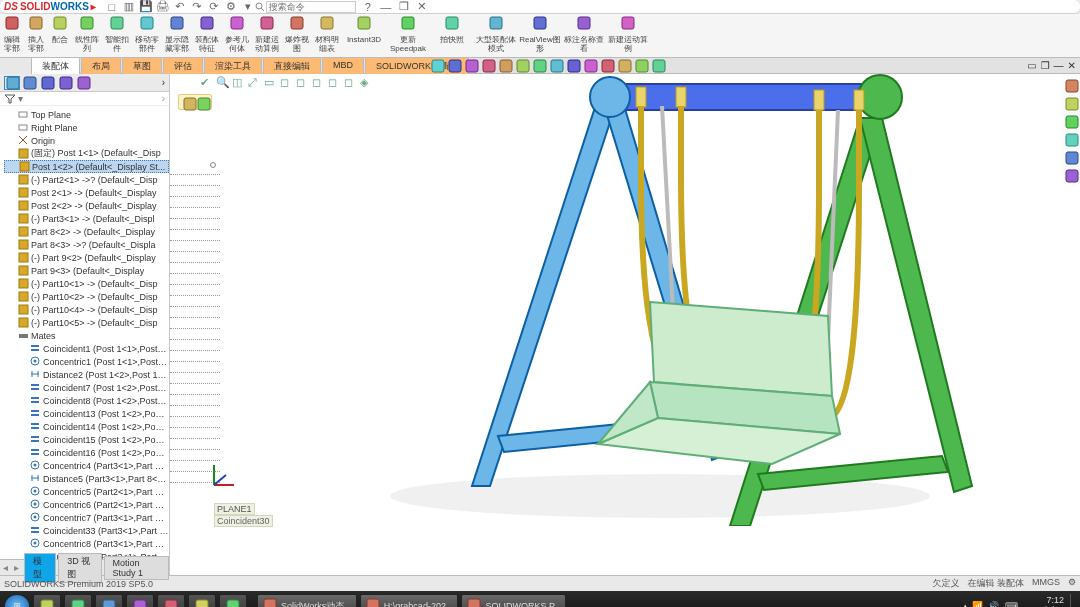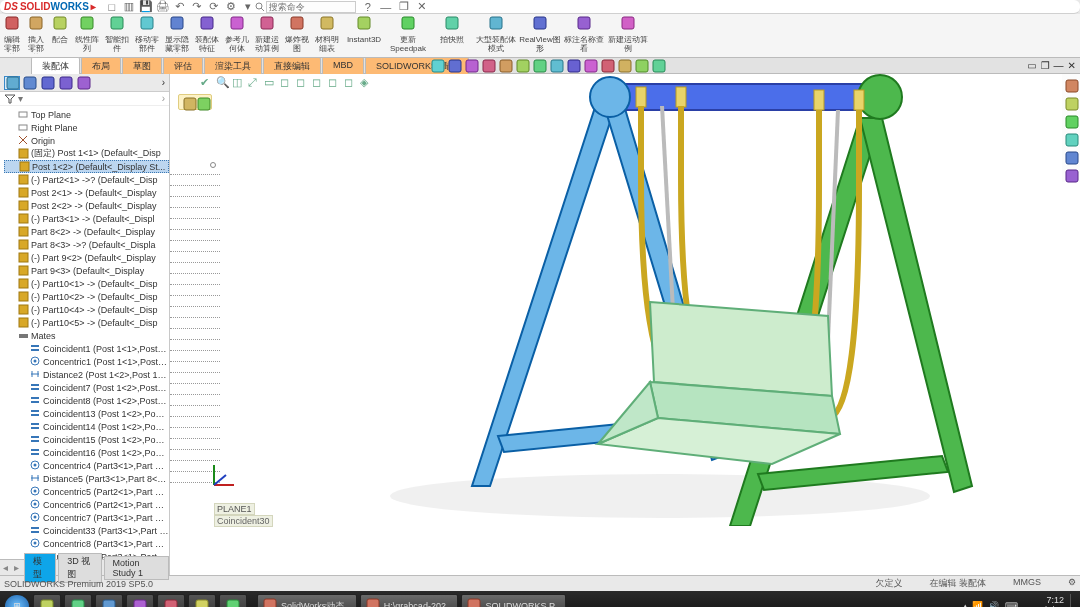--- a/index.html
+++ b/index.html
@@ -64,21 +64,21 @@
 .vt-ico { width: 14px; height: 14px; }
 .triad { position: absolute; left: 40px; bottom: 86px; width: 28px; height: 28px; }
 .plane-label { position: absolute; left: 44px; bottom: 60px; font-size: 9px; color: #555; background: #eef0e2; padding: 0 2px; border: 1px solid #d4d6bd; }
 .plane-label2 { position: absolute; left: 44px; bottom: 48px; font-size: 9px; color: #666; background: #eef0e2; padding: 0 2px; border: 1px solid #d4d6bd; }
 .right-strip { position: absolute; right: 0; top: 0; width: 18px; display: flex; flex-direction: column; gap: 4px; padding-top: 4px; align-items: center; background: rgba(250,250,250,0.6); }
 .rs-ico { width: 14px; height: 14px; }
 
 
 .status-bar { height: 16px; background: #e9e9e9; border-top: 1px solid #bbb; display: flex; align-items: center; font-size: 9px; color: #555; padding: 4px 4px; }
 .status-bar .sb-item { margin-right: 12px; }
-.status-bar .sb-right { margin-left: auto; display: flex; gap: 27px; }
+.status-bar .sb-right { margin-left: auto; display: flex; gap: 8px; }
 
 
 .taskbar { height: 30px; background: linear-gradient(#2a2a2a,#111); display: flex; align-items: center; padding: 0 4px; gap: 4px; }
 .tb-btn { height: 24px; min-width: 28px; background: linear-gradient(#555,#333); border: 1px solid #222; border-radius: 2px; display: flex; align-items: center; justify-content: center; color: #ddd; font-size: 9px; padding: 0 4px; gap: 3px; }
 .tb-btn.start { background: radial-gradient(circle,#6ec1ff,#1a5fa8); border-radius: 50%; width: 26px; min-width: 26px; }
 .tb-btn.task { background: linear-gradient(#6a6a6a,#3a3a3a); }
 .tb-right { margin-left: auto; display: flex; align-items: center; gap: 6px; color: #ddd; font-size: 9px; }
 .tb-clock { text-align: right; line-height: 1.1; }
 
 

